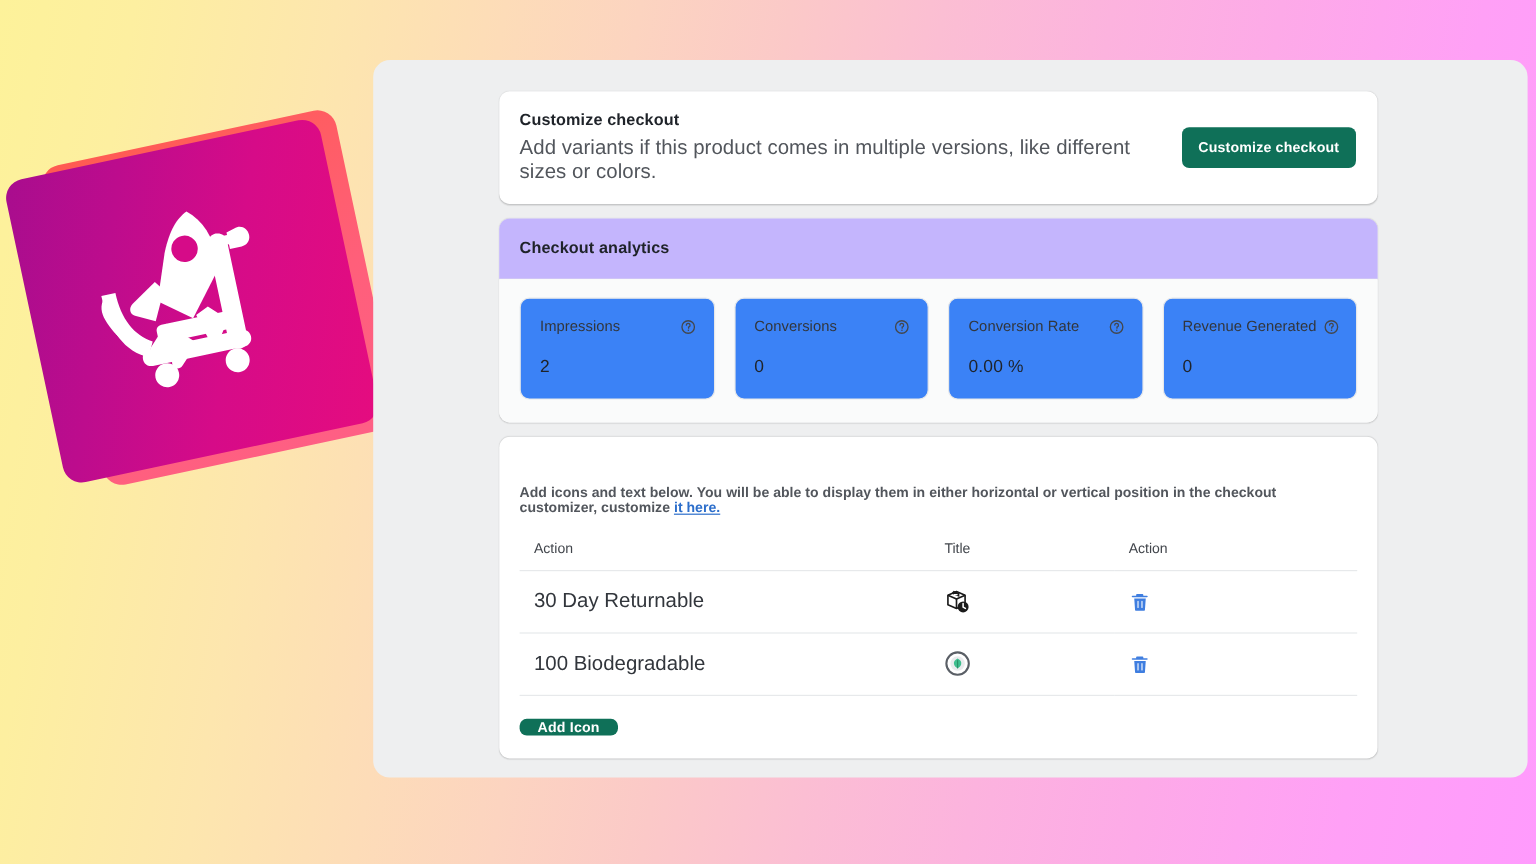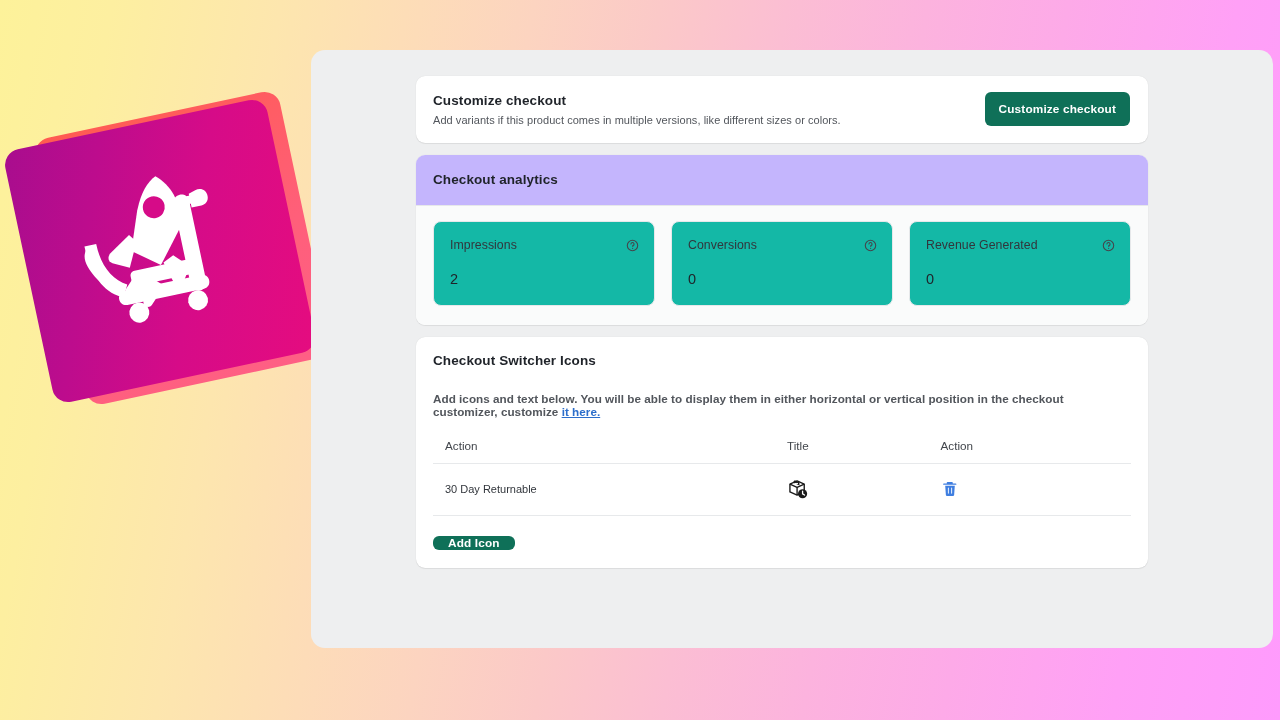--- a/index.html
+++ b/index.html
@@ -99,21 +99,21 @@
     padding: 16px 18px 17px 17px;
   }
   .customize-text { max-width: 560px; }
   .card-title {
     font-size: 13.5px;
     font-weight: bold;
     color: #1f2329;
     letter-spacing: .1px;
   }
   .card-sub {
-    font-size: 11px;
+    font-size: 17px;
     color: #52565c;
     margin-top: 6px;
     letter-spacing: .05px;
   }
   .btn-green {
     background: #0f7058;
     color: #ffffff;
     font-size: 11.8px;
     font-weight: bold;
     border: none;
@@ -135,21 +135,21 @@
   }
   .analytics-body {
     display: flex;
     gap: 16px;
     padding: 15px 17px 19px 17px;
     background: #fafbfb;
     border-radius: 0 0 9px 9px;
   }
   .stat-tile {
     flex: 1 1 0;
-    background: #14b8a6;
+    background: #3b82f6;
     border: 1px solid #e6e8ea;
     border-radius: 8px;
     padding: 16px 15px 18px 16px;
     min-width: 0;
   }
   .stat-top {
     display: flex;
     align-items: center;
     justify-content: space-between;
     gap: 6px;
@@ -198,21 +198,21 @@
     text-align: left;
     font-size: 11.7px;
     font-weight: normal;
     color: #42464c;
     padding: 6px 0 11px 12px;
     border-bottom: 1px solid #e7e9eb;
   }
   table.icons-table td {
     padding: 14px 0 15px 12px;
     border-bottom: 1px solid #e7e9eb;
-    font-size: 11px;
+    font-size: 17px;
     color: #32363c;
     vertical-align: middle;
   }
   table.icons-table tr:last-child td { border-bottom: 1px solid #e7e9eb; }
   .col-title { width: 49%; }
   .col-icon  { width: 22%; }
   .col-action{ width: 29%; }
 
   .row-icon {
     display: inline-block;
@@ -315,38 +315,48 @@
             <span class="stat-label">Conversions</span>
             <svg class="help-icon" viewBox="0 0 20 20" fill="none" stroke="currentColor" stroke-width="1.7">
               <circle cx="10" cy="10" r="8"></circle>
               <path d="M7.6 7.6a2.4 2.4 0 1 1 2.9 2.6v1.3" stroke-linecap="round"></path>
               <circle cx="10.2" cy="14.3" r=".95" fill="currentColor" stroke="none"></circle>
             </svg>
           </div>
           <div class="stat-value">0</div>
         </div>
 
+        <div class="stat-tile">
+          <div class="stat-top">
+            <span class="stat-label">Conversion Rate</span>
+            <svg class="help-icon" viewBox="0 0 20 20" fill="none" stroke="currentColor" stroke-width="1.7">
+              <circle cx="10" cy="10" r="8"></circle>
+              <path d="M7.6 7.6a2.4 2.4 0 1 1 2.9 2.6v1.3" stroke-linecap="round"></path>
+              <circle cx="10.2" cy="14.3" r=".95" fill="currentColor" stroke="none"></circle>
+            </svg>
+          </div>
+          <div class="stat-value">0.00 %</div>
+        </div>
 
         <div class="stat-tile">
           <div class="stat-top">
             <span class="stat-label">Revenue Generated</span>
             <svg class="help-icon" viewBox="0 0 20 20" fill="none" stroke="currentColor" stroke-width="1.7">
               <circle cx="10" cy="10" r="8"></circle>
               <path d="M7.6 7.6a2.4 2.4 0 1 1 2.9 2.6v1.3" stroke-linecap="round"></path>
               <circle cx="10.2" cy="14.3" r=".95" fill="currentColor" stroke="none"></circle>
             </svg>
           </div>
           <div class="stat-value">0</div>
         </div>
 
       </div>
     </div>
 
     <div class="card switcher-card">
-      <div class="card-title">Checkout Switcher Icons</div>
       <div class="switcher-sub">
         <span>Add icons and text below. You will be able to display them in either horizontal or vertical position in the checkout customizer, customize </span><a href="#">it here.</a>
       </div>
 
       <table class="icons-table">
         <thead>
           <tr>
             <th class="col-title">Action</th>
             <th class="col-icon">Title</th>
             <th class="col-action">Action</th>
@@ -371,20 +381,38 @@
             </td>
             <td>
               <button class="trash-btn">
                 <svg viewBox="0 0 24 24" fill="currentColor">
                   <path d="M9.2 2.8h5.6c.5 0 .9.4.9.9v.9h4c.5 0 .9.4.9.9s-.4.9-.9.9h-16c-.5 0-.9-.4-.9-.9s.4-.9.9-.9h4v-.9c0-.5.4-.9.9-.9zM5.6 7.8h12.8l-.9 12.3c0 .6-.5 1.1-1.1 1.1H7.6c-.6 0-1.1-.5-1.1-1.1zM9.8 10.1c-.35 0-.6.3-.6.6v7c0 .35.25.6.6.6s.6-.25.6-.6v-7c0-.3-.25-.6-.6-.6zm4.4 0c-.35 0-.6.3-.6.6v7c0 .35.25.6.6.6s.6-.25.6-.6v-7c0-.3-.25-.6-.6-.6z"></path>
                 </svg>
               </button>
             </td>
           </tr>
 
+          <tr>
+            <td>100 Biodegradable</td>
+            <td>
+              <svg class="row-icon" viewBox="0 0 24 24">
+                <circle cx="12" cy="12" r="10.2" fill="none" stroke="#5a5f66" stroke-width="1.9"></circle>
+                <circle cx="12" cy="12" r="6.6" fill="#e9ebed"></circle>
+                <path d="M12 7.4c2.6 1.2 3.9 3.2 3.2 5.4-.6 2-2.3 3.1-3.2 3.1s-2.6-1.1-3.2-3.1c-.7-2.2.6-4.2 3.2-5.4z" fill="#3fbf8f"></path>
+                <path d="M12 16V9.2" stroke="#2a8f68" stroke-width="1" stroke-linecap="round"></path>
+              </svg>
+            </td>
+            <td>
+              <button class="trash-btn">
+                <svg viewBox="0 0 24 24" fill="currentColor">
+                  <path d="M9.2 2.8h5.6c.5 0 .9.4.9.9v.9h4c.5 0 .9.4.9.9s-.4.9-.9.9h-16c-.5 0-.9-.4-.9-.9s.4-.9.9-.9h4v-.9c0-.5.4-.9.9-.9zM5.6 7.8h12.8l-.9 12.3c0 .6-.5 1.1-1.1 1.1H7.6c-.6 0-1.1-.5-1.1-1.1zM9.8 10.1c-.35 0-.6.3-.6.6v7c0 .35.25.6.6.6s.6-.25.6-.6v-7c0-.3-.25-.6-.6-.6zm4.4 0c-.35 0-.6.3-.6.6v7c0 .35.25.6.6.6s.6-.25.6-.6v-7c0-.3-.25-.6-.6-.6z"></path>
+                </svg>
+              </button>
+            </td>
+          </tr>
 
 
         </tbody>
       </table>
 
       <div class="add-icon-wrap">
         <button class="btn-add">Add Icon</button>
       </div>
     </div>
 

